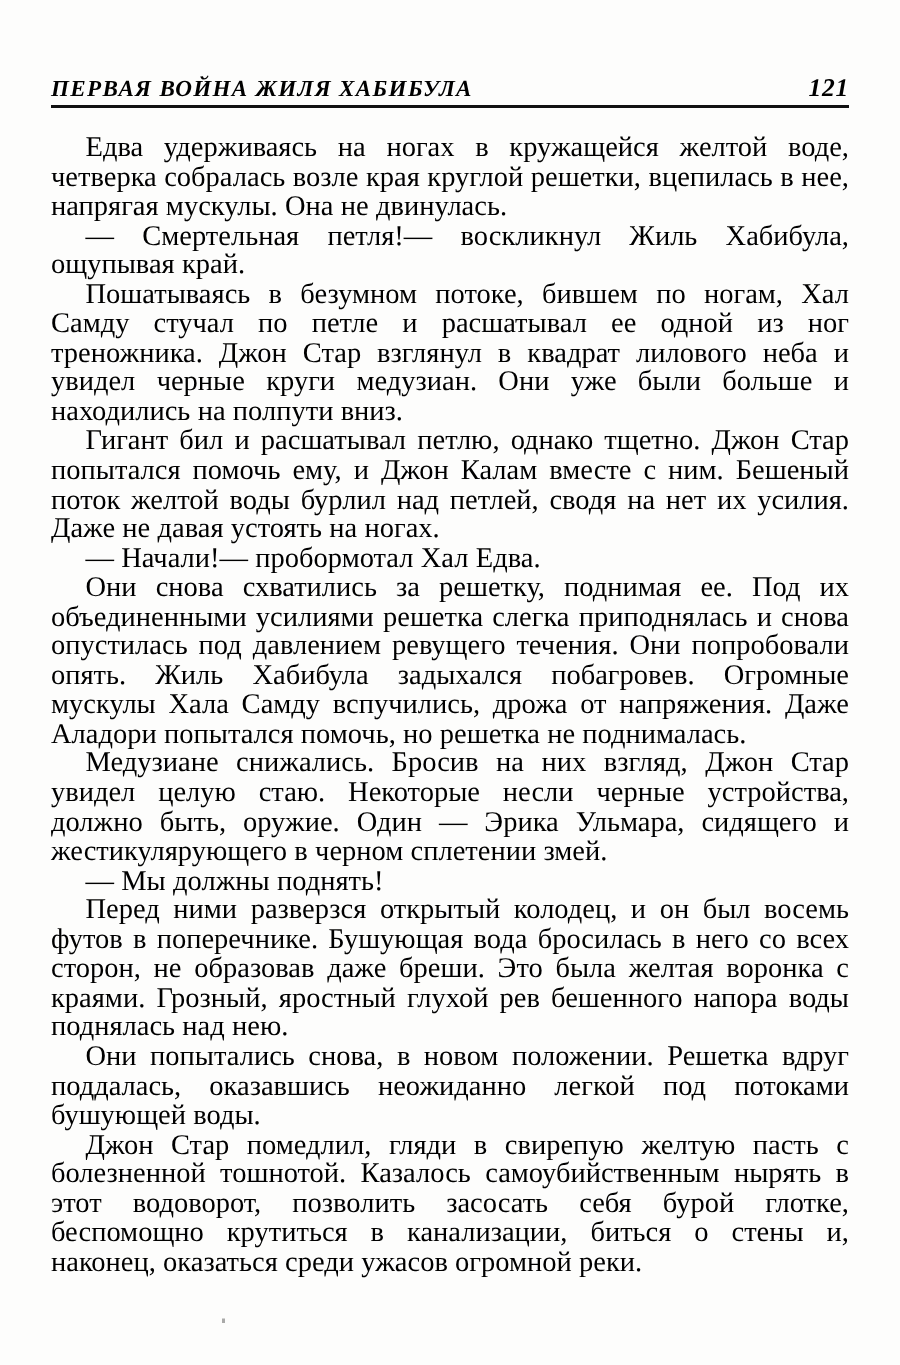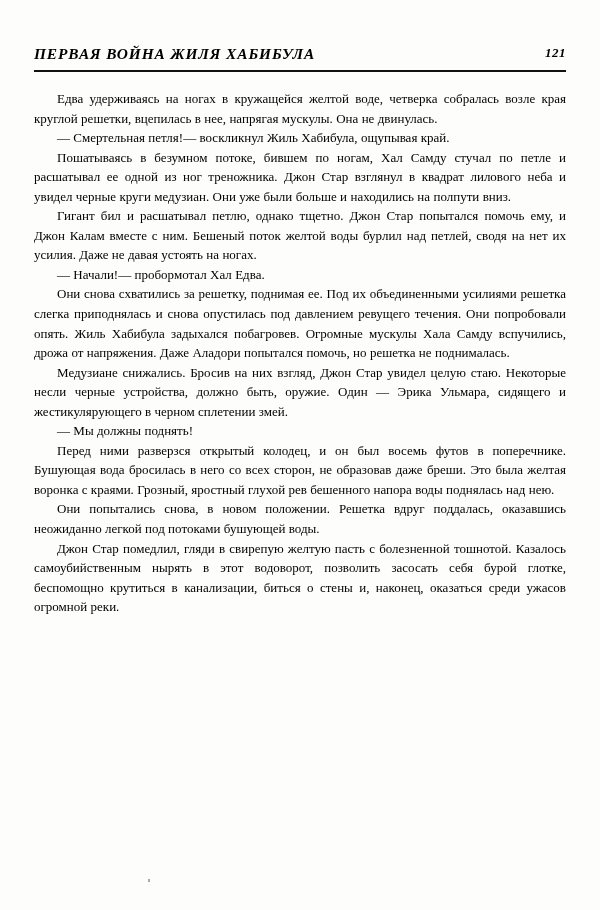--- a/index.html
+++ b/index.html
@@ -26,51 +26,52 @@
   }
 
   
   .running-head {
     position: absolute;
     left: 34px;
     top: 46px;
     width: 532px;
     height: 26px;
     display: flex;
+    align-items: flex-end;
     justify-content: space-between;
     border-bottom: 2px solid #111111;
     box-sizing: border-box;
     padding-bottom: 2px;
   }
   .running-head-title {
     font-style: italic;
     font-weight: bold;
     font-size: 15.4px;
     letter-spacing: 0.9px;
     white-space: nowrap;
     line-height: 1.05;
   }
   .running-head-page {
     font-style: italic;
     font-weight: bold;
-    font-size: 13px;
+    font-size: 17px;
     letter-spacing: 0.5px;
     line-height: 1.05;
   }
 
   
   .body-column {
     position: absolute;
     left: 34px;
     top: 89px;
     width: 532px;
   }
   .para {
     margin: 0;
-    font-size: 13px;
+    font-size: 19px;
     line-height: 19.55px;
     text-align: justify;
     text-indent: 23px;
     hyphens: manual;
     word-spacing: 0.1px;
   }
 
   
   .speck {
     position: absolute;

